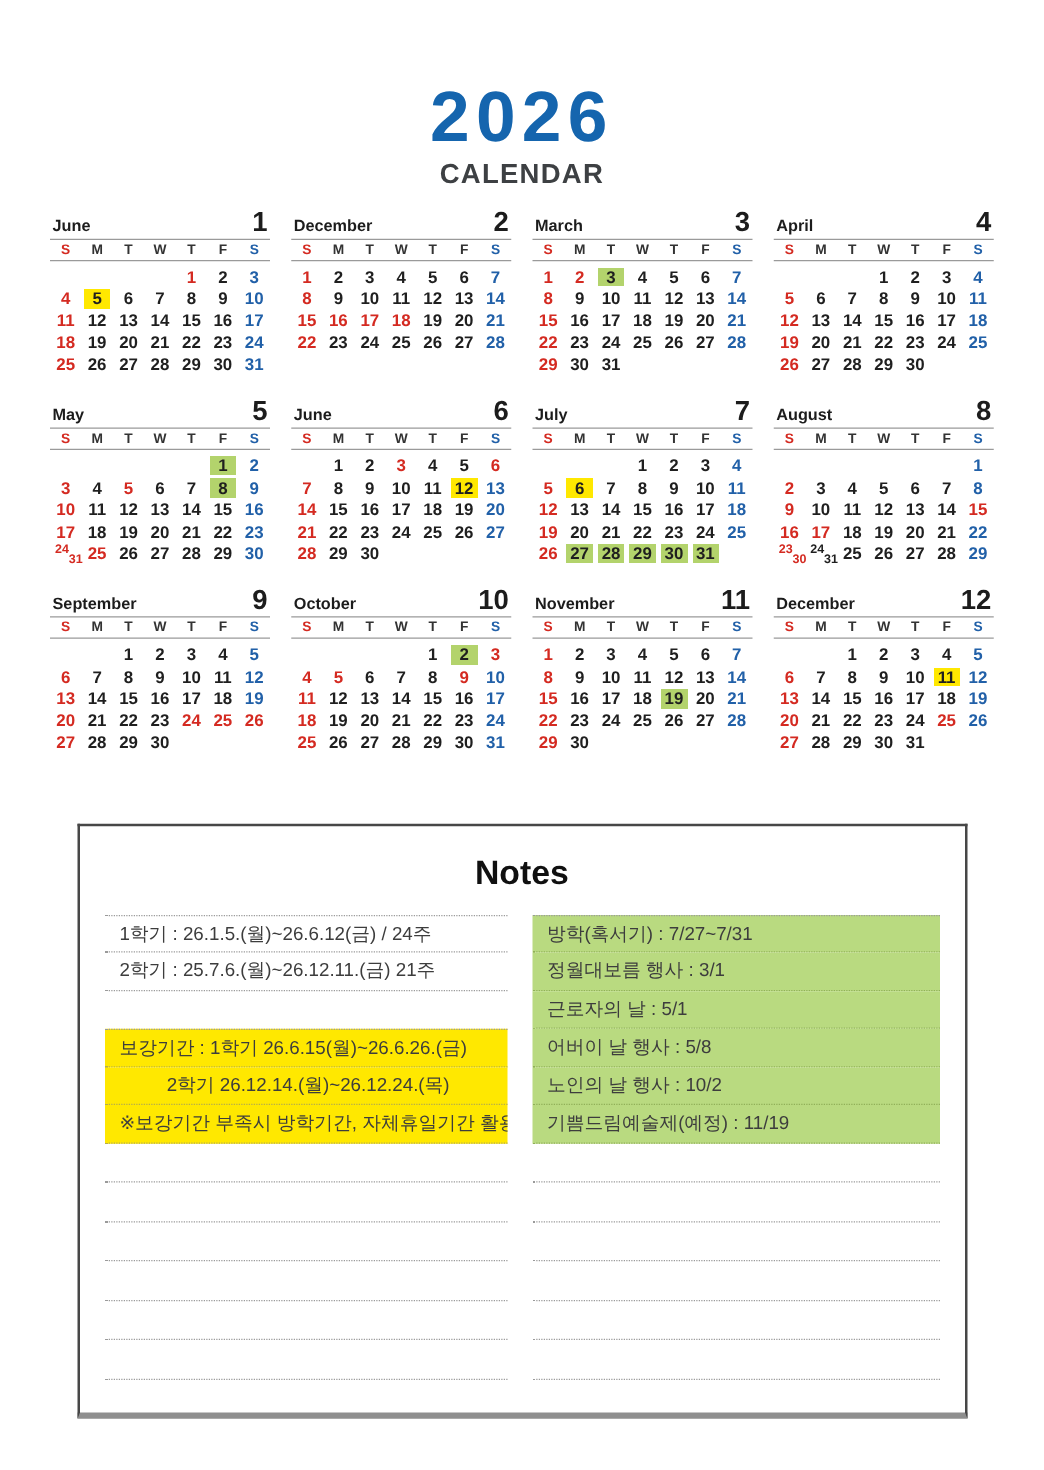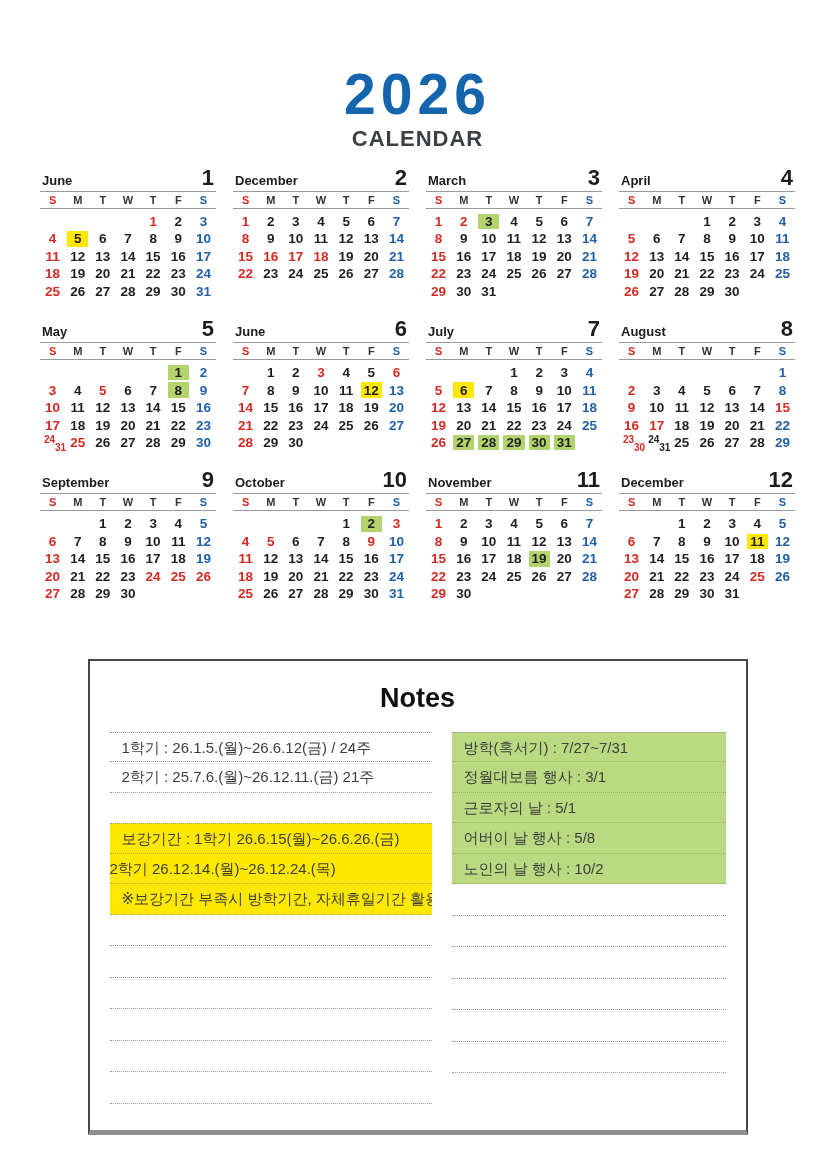--- a/index.html
+++ b/index.html
@@ -28,27 +28,27 @@
   .days{display:grid;grid-template-columns:repeat(7,1fr);grid-auto-rows:17.5px;margin-top:4px;}
   .cell{display:flex;align-items:center;justify-content:center;font-size:13.5px;font-weight:bold;color:var(--ink);padding:1px 2px;background-clip:content-box;}
   .cell.r{color:var(--red);} .cell.b{color:var(--blue);}
   .cell.hl-y{background-color:var(--yellow);}
   .cell.hl-g{background-color:var(--green-cal);}
   .stk{position:relative;width:100%;height:100%;}
   .stk .sa{position:absolute;left:2px;top:-1px;font-size:10px;}
   .stk .sb{position:absolute;left:13px;top:7px;font-size:10px;}
 
   
-  .notes{width:660px;margin:56px auto 0;border:2px solid #474747;border-bottom:5px solid #8f8f8f;padding:22px 20px 26px;background:#fff;}
+  .notes{width:712px;margin:56px auto 0;border:2px solid #474747;border-bottom:5px solid #8f8f8f;padding:22px 20px 26px;background:#fff;}
   .notes-title{text-align:center;font-size:27px;font-weight:bold;color:#101010;margin-bottom:18px;}
   .notes-cols{display:grid;grid-template-columns:322px 1fr;column-gap:20px;}
   .nrow{height:30.5px;line-height:30.5px;border-bottom:1px dotted #9a9a9a;font-size:15px;color:#3d3d3d;padding-left:12px;white-space:nowrap;overflow:hidden;}
   .nrow.top{border-top:1px dotted #9a9a9a;}
   .nrow.spacer{border:none;}
-  .nrow.right{text-align:left;padding-right:8px;padding-left:0;}
+  .nrow.right{text-align:center;padding-right:8px;padding-left:12px;}
   .nrow.empty{height:31.5px;}
   .nrow.bg-yellow{background:var(--yellow);border-bottom-color:#b3ac4e;}
   .nrow.bg-green{background:var(--green-note);border-bottom-color:#90af58;}
 </style>
 </head>
 <body>
 
 <div class="page">
   <header>
     <div class="year">2026</div>
@@ -706,20 +706,21 @@
           <div class="nrow empty"></div>
           <div class="nrow empty"></div>
           <div class="nrow empty"></div>
         </div>
       <div class="ncol" id="notes-right">
           <div class="nrow bg-green top"><span class="ntext">방학(혹서기) : 7/27~7/31</span></div>
           <div class="nrow bg-green"><span class="ntext">정월대보름 행사 : 3/1</span></div>
           <div class="nrow bg-green"><span class="ntext">근로자의 날 : 5/1</span></div>
           <div class="nrow bg-green"><span class="ntext">어버이 날 행사 : 5/8</span></div>
           <div class="nrow bg-green"><span class="ntext">노인의 날 행사 : 10/2</span></div>
+          <div class="nrow bg-green"><span class="ntext">기쁨드림예술제(예정) : 11/19</span></div>
           <div class="nrow empty"></div>
           <div class="nrow empty"></div>
           <div class="nrow empty"></div>
           <div class="nrow empty"></div>
           <div class="nrow empty"></div>
           <div class="nrow empty"></div>
         </div>
     </div>
   </div>
 </div>

